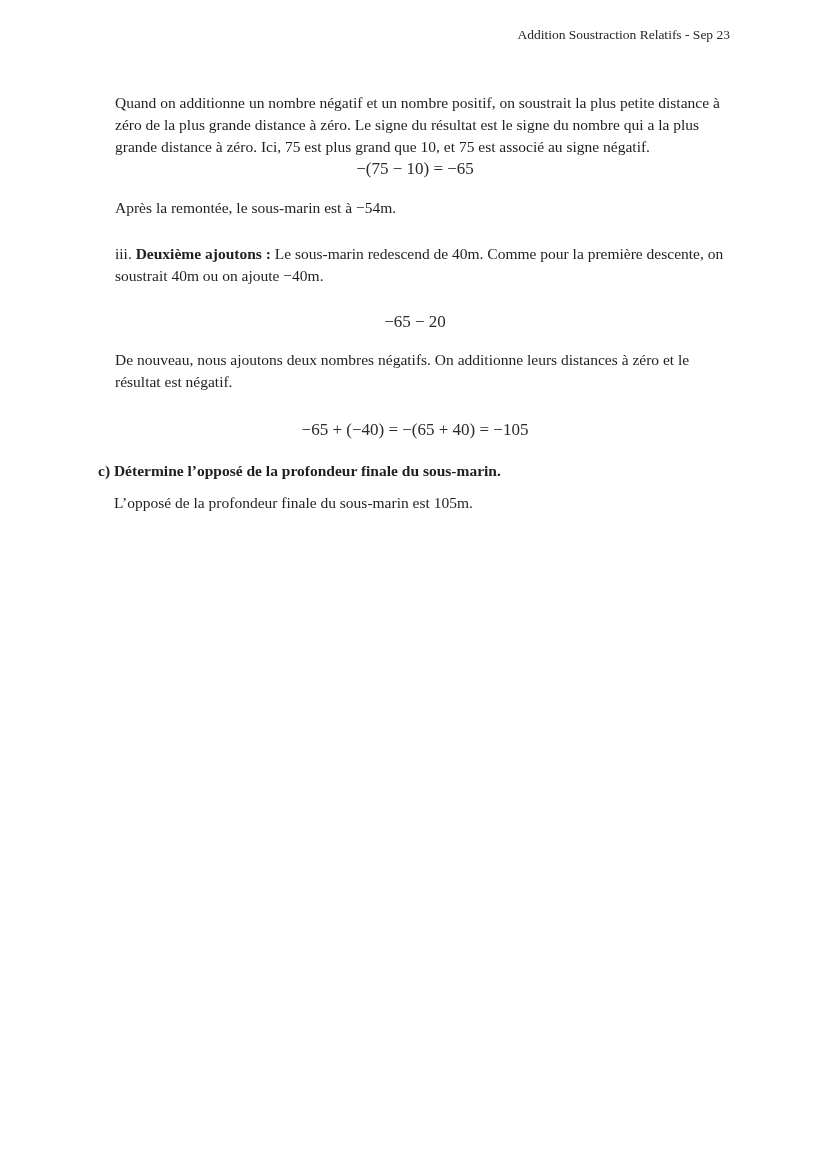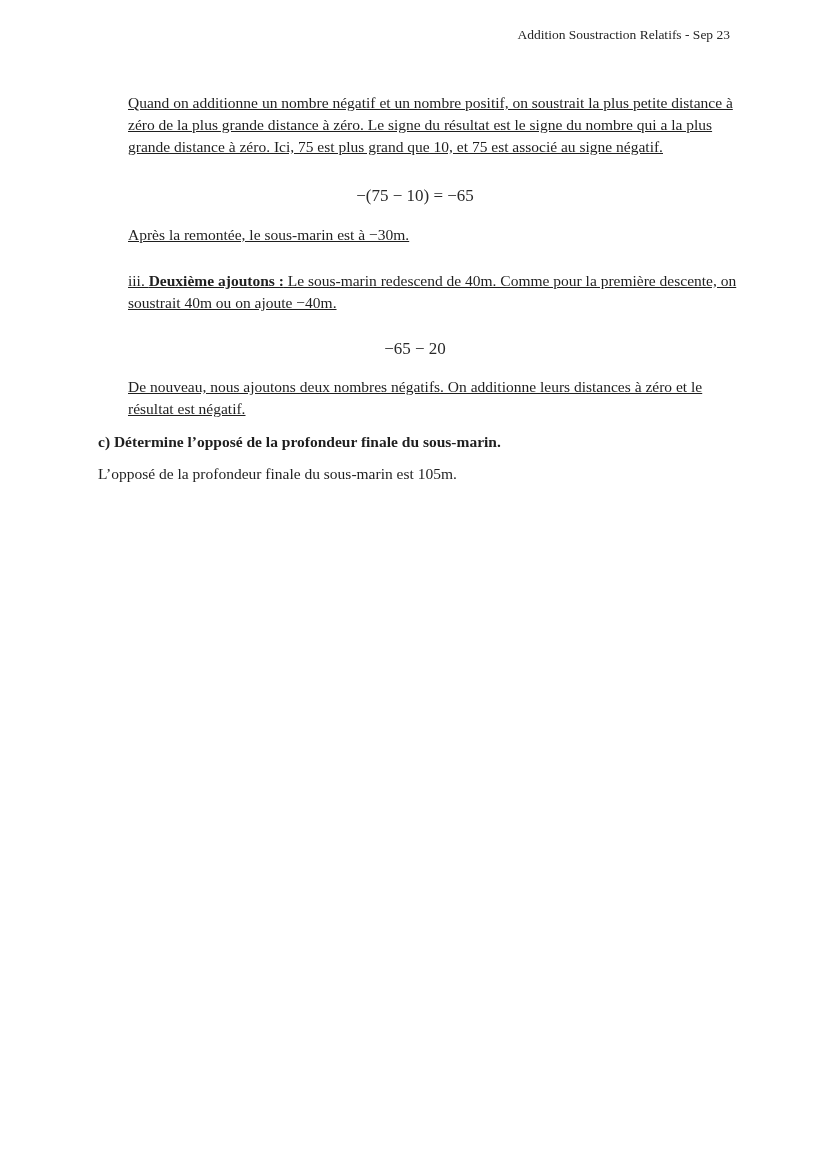--- a/index.html
+++ b/index.html
@@ -32,44 +32,43 @@
     left: 98px;
     width: 634px;
   }
   .para {
     font-size: 15.5px;
     line-height: 22px;
     text-align: left;
     margin: 0;
   }
   .indented {
-    margin-left: 30px;
+    margin-left: 17px;
     margin-right: -6px;
-    text-decoration: underline;
   }
   .equation {
     font-size: 17px;
     line-height: 22px;
     text-align: center;
     margin: 0;
     color: #2a2a2a;
   }
   .bold { font-weight: bold; }
 
   .mt-p1   { margin-top: 49px; }
-  .mt-eq1  { margin-top: 27px; }
+  .mt-eq1  { }
   .mt-apr  { margin-top: 17px; }
   .mt-iii  { margin-top: 24px; }
   .mt-eq2  { margin-top: 24px; }
   .mt-denv { margin-top: 16px; }
   .mt-eq3  { margin-top: 26px; }
   .mt-prof { margin-top: 16px; }
-  .mt-hc   { margin-top: 11px; }
+  .mt-hc   { margin-top: 19px; }
   .mt-pc   { margin-top: 0px; }
-  .mt-opp  { margin-top: 10px; }
+  .mt-opp  { margin-top: 10px; margin-left: 16px; }
 
   .footer {
     position: absolute;
     top: 1094px;
     left: 0;
     width: 828px;
     text-align: center;
     font-size: 14.5px;
     line-height: 18px;
     color: #0369a1;
@@ -81,28 +80,29 @@
 <div class="page">
 
   <div class="header">Addition Soustraction Relatifs - Sep 23</div>
 
   <div class="content">
 
     <p class="para indented mt-p1">Quand on additionne un nombre négatif et un nombre positif, on soustrait la plus petite distance à zéro de la plus grande distance à zéro. Le signe du résultat est le signe du nombre qui a la plus grande distance à zéro. Ici, 75 est plus grand que 10, et 75 est associé au signe négatif.</p>
 
     <p class="equation mt-eq1">−(75 − 10) = −65</p>
 
-    <p class="para indented mt-apr">Après la remontée, le sous-marin est à −30m.</p>
+    <p class="para indented mt-apr">Après la remontée, le sous-marin est à −54m.</p>
 
     <p class="para indented mt-iii"><span>iii. </span><span class="bold">Deuxième ajoutons :</span><span> Le sous-marin redescend de 40m. Comme pour la première descente, on soustrait 40m ou on ajoute −40m.</span></p>
 
     <p class="equation mt-eq2">−65 − 20</p>
 
     <p class="para indented mt-denv">De nouveau, nous ajoutons deux nombres négatifs. On additionne leurs distances à zéro et le résultat est négatif.</p>
 
+    <p class="equation mt-eq3">−65 + (−40) = −(65 + 40) = −105</p>
 
 
     <p class="para bold mt-hc">c) Détermine l’opposé de la profondeur finale du sous-marin.</p>
 
 
     <p class="para mt-opp">L’opposé de la profondeur finale du sous-marin est 105m.</p>
 
   </div>
 
   <div class="footer">6 / 10</div>

